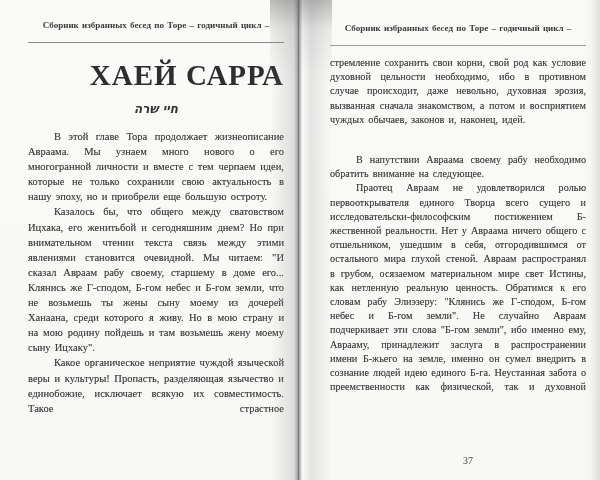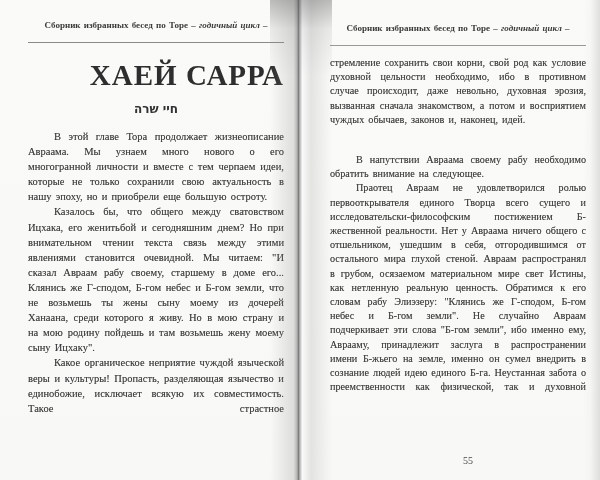--- a/index.html
+++ b/index.html
@@ -15,38 +15,39 @@
   }
   .page { position: absolute; top: 0; height: 100%; }
   .page.left  { left: 28px;  width: 256px; }
   .page.right { left: 330px; width: 256px; }
 
   .running-header {
     margin-top: 20px; text-align: center;
     font-size: 9px; font-weight: bold; color: #3a3a3a;
     word-spacing: 1px; white-space: nowrap;
   }
-  .running-header .it { font-style: italic; }
+  .running-header .it { }
   .page.right .running-header { margin-top: 23px; }
 
   .header-rule {
     border: none; border-top: 1px solid #8a8a8a;
     margin: 12px 0 0 0; height: 0;
   }
   .page.right .header-rule { border-top-color: #999; }
 
   .chapter-title {
     margin: 16px 0 0 0; text-align: right;
     font-size: 29px; font-weight: bold; letter-spacing: 1px;
     color: #2e2e2e;
   }
   .hebrew-title {
     margin-top: 10px; text-align: center;
     font-size: 12px; font-weight: bold; color: #333;
     font-family: "DejaVu Sans", sans-serif;
+    font-style: italic;
   }
 
   .body {
     margin-top: 13px;
     font-size: 10.5px; line-height: 15.1px;
     text-align: justify; color: #3e3e3e;
     word-spacing: 1.5px;
     text-shadow: 0 0 0.5px rgba(70,70,70,0.55);
   }
   .page.right .body { margin-top: 10px; font-size: 10.2px; line-height: 14.2px; }
@@ -105,17 +106,17 @@
   <div class="gutter"></div>
 
   <div class="page right">
     <div class="running-header"><span>Сборник избранных бесед по Торе</span><span class="it"> – годичный цикл –</span></div>
     <hr class="header-rule">
     <div class="body">
       <p class="noindent">стремление сохранить свои корни, свой род как условие духовной цельности необходимо, ибо в противном случае происходит, даже невольно, духовная эрозия, вызванная сначала знакомством, а потом и восприятием чуждых обычаев, законов и, наконец, идей.</p>
       <p class="gap-before">В напутствии Авраама своему рабу необходимо обратить внимание на следующее.</p>
       <p class="cont">Праотец Авраам не удовлетворился ролью первооткрывателя единого Творца всего сущего и исследовательски-философским постижением Б-жественной реальности. Нет у Авраама ничего общего с отшельником, ушедшим в себя, отгородившимся от остального мира глухой стеной. Авраам распространял в грубом, осязаемом материальном мире свет Истины, как нетленную реальную ценность. Обратимся к его словам рабу Элиэзеру: "Клянись же Г-сподом, Б-гом небес и Б-гом земли". Не случайно Авраам подчеркивает эти слова "Б-гом земли", ибо именно ему, Аврааму, принадлежит заслуга в распространении имени Б-жьего на земле, именно он сумел внедрить в сознание людей идею единого Б-га. Неустанная забота о преемственности как физической, так и духовной</p>
     </div>
-    <div class="page-number">55</div>
+    <div class="page-number">37</div>
   </div>
 
   <div class="edge-right"></div>
 </div>
 
 </body></html>

